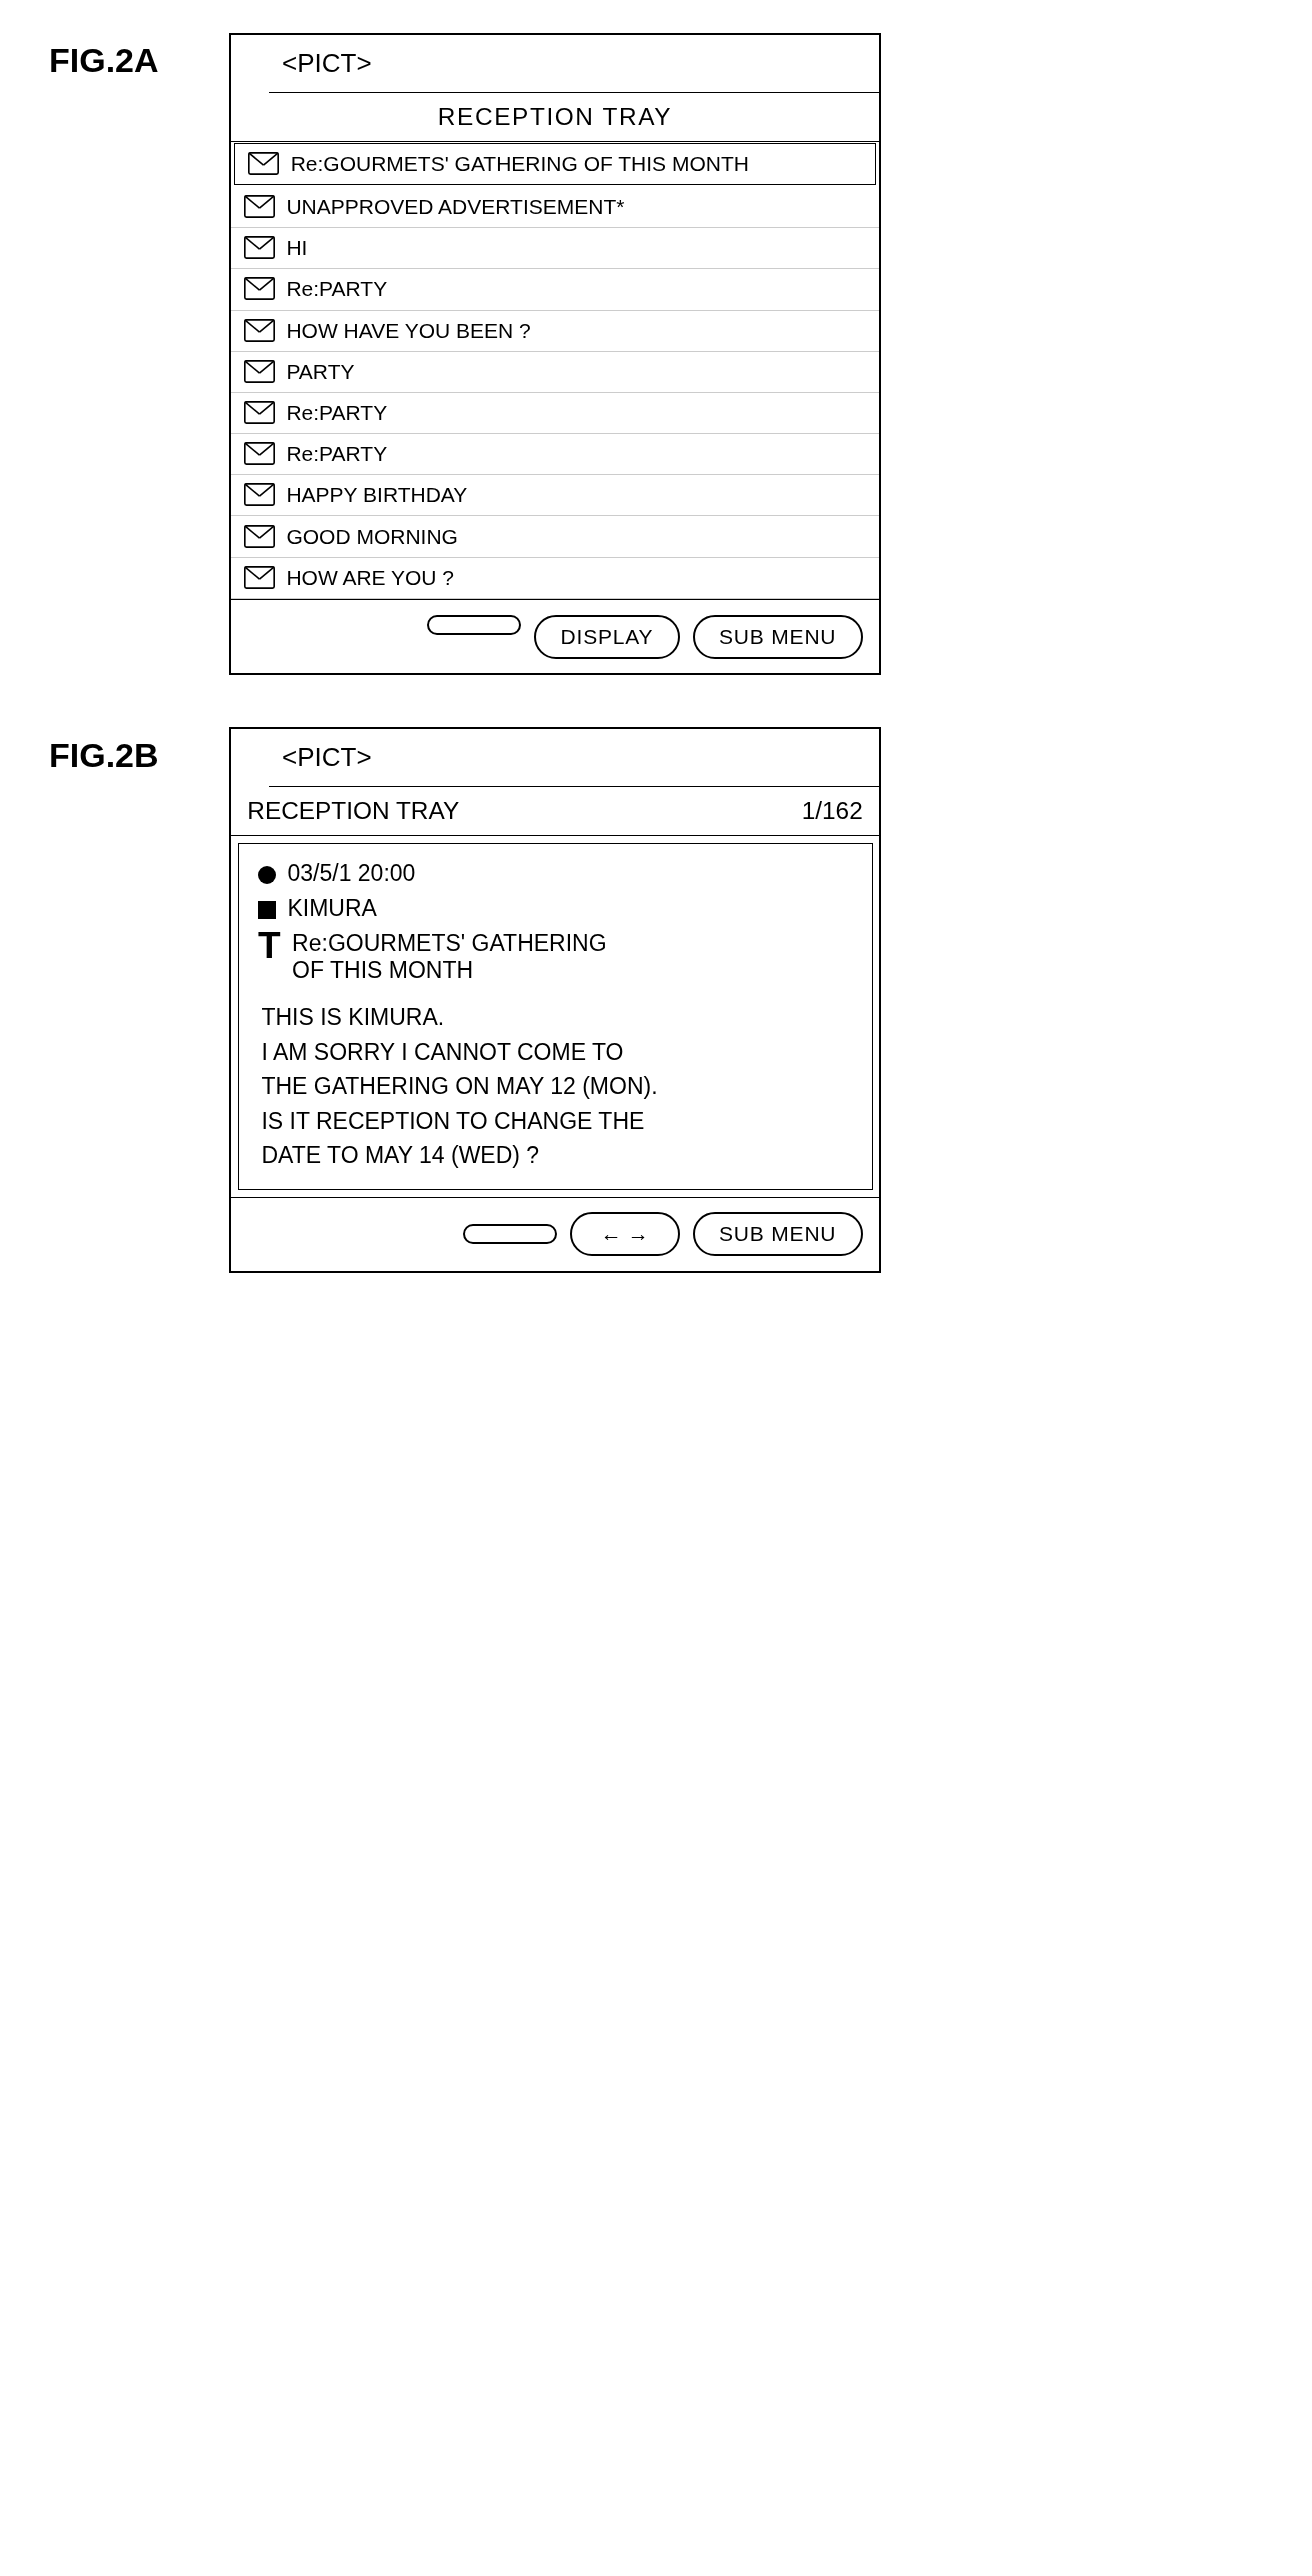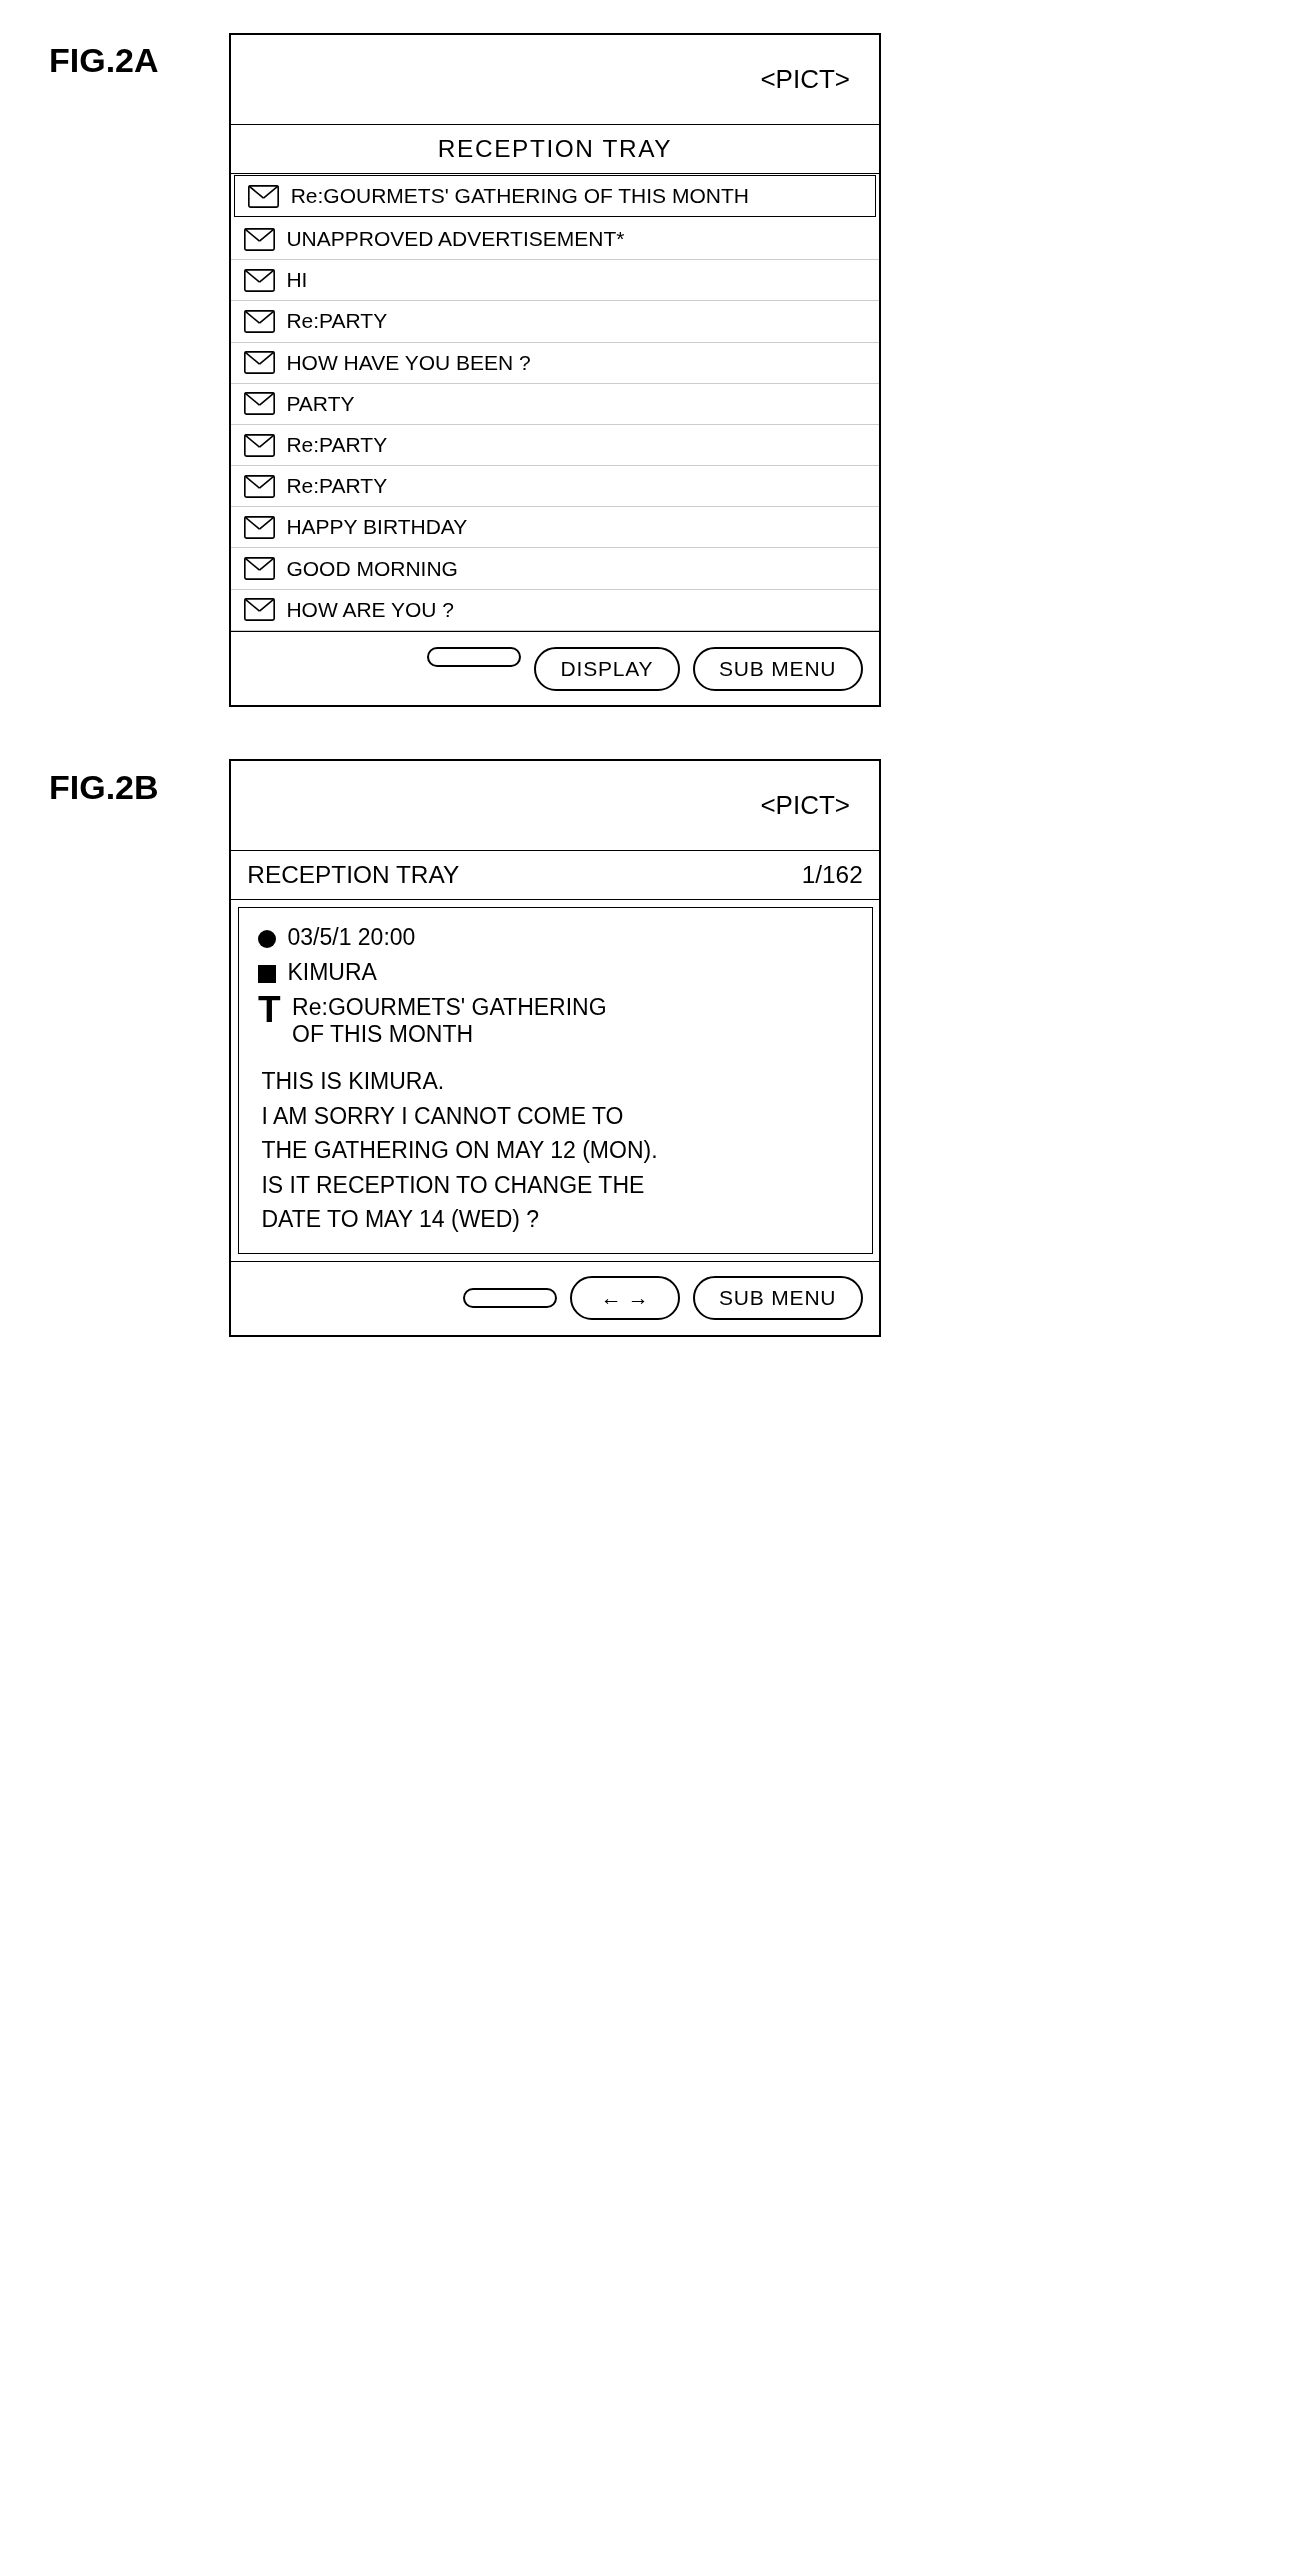--- a/index.html
+++ b/index.html
@@ -42,43 +42,43 @@
       width: 652px;
       background: #fff;
     }
 
     
     .fig2a-frame {
       width: 652px;
     }
 
     .pict-header {
-      text-align: right;
-      padding: 29px;
+      text-align: left;
+      padding: 13px;
       border-bottom: 1.6px solid #000;
       font-size: 26px;
       font-family: Arial, sans-serif;
+      margin-left: 38px;
     }
 
     .tray-header {
       text-align: center;
       padding: 9.8px;
       border-bottom: 1.6px solid #000;
       font-size: 24.4px;
       font-family: Arial, sans-serif;
       letter-spacing: 1.6px;
     }
 
     .email-list {
       padding: 0;
     }
 
     .email-item {
       display: flex;
-      align-items: center;
       padding: 8.1px 13px;
       border-bottom: 0.8px solid #ccc;
       font-size: 21px;
       font-family: Arial, sans-serif;
       gap: 11.4px;
     }
 
     .email-item.selected {
       border: 1.6px solid #000;
       margin: 1.6px 3.3px;

